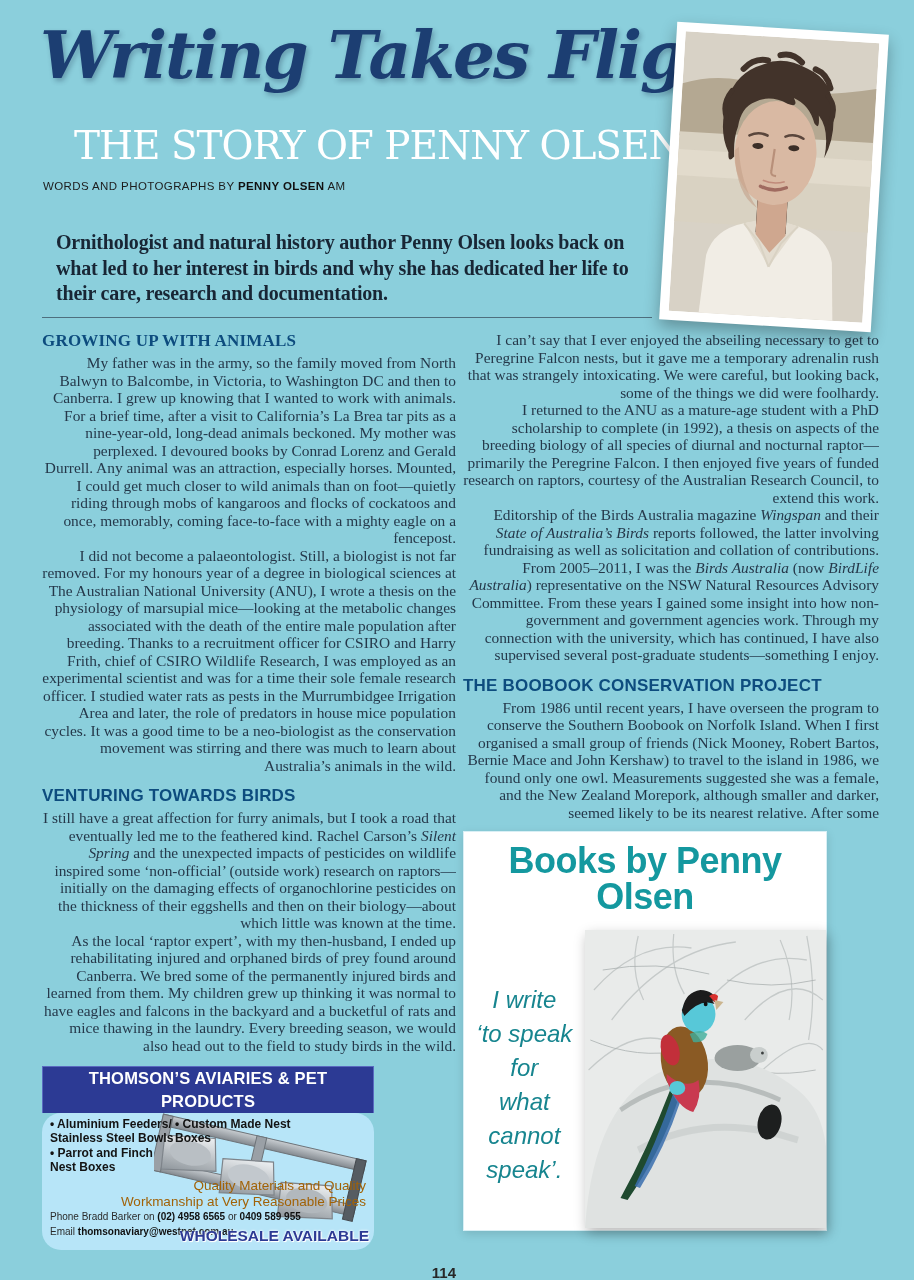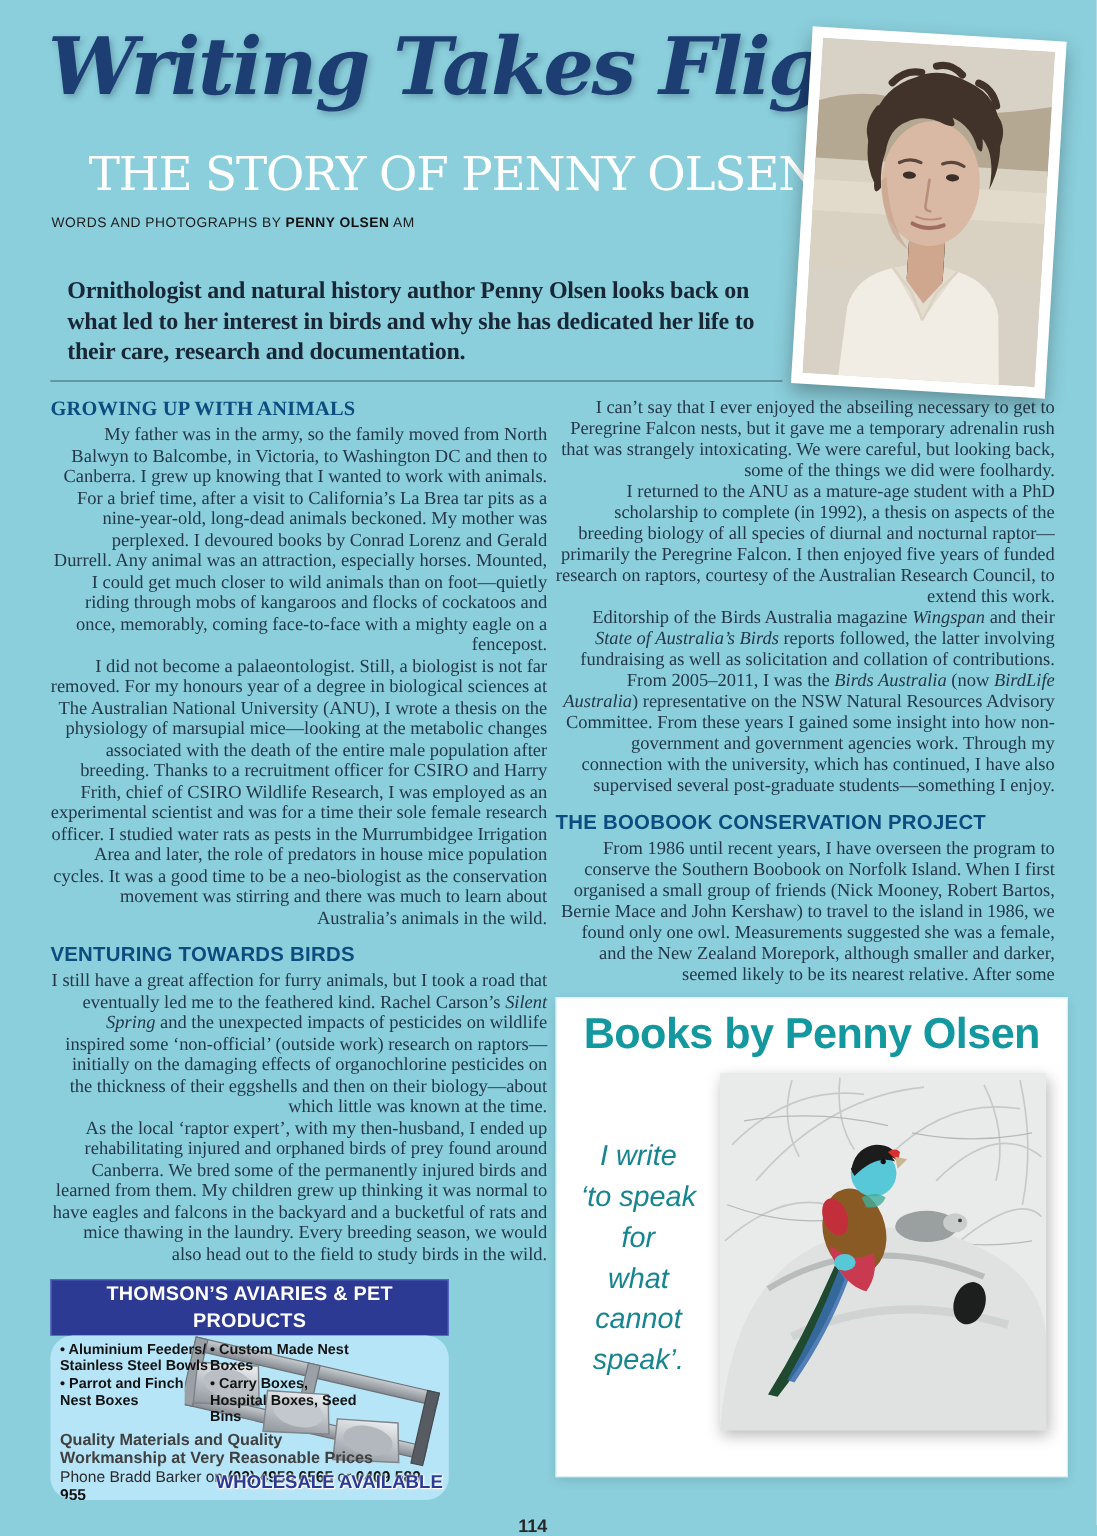--- a/index.html
+++ b/index.html
@@ -38,30 +38,30 @@
   .ad{margin-top:12px;width:332px;position:relative;font-family:"Liberation Sans",sans-serif;}
   .ad-bar{background:#2c3a94;color:#fff;text-align:center;
     font:bold 16.5px/23px "Liberation Sans",sans-serif;letter-spacing:.2px;
     border:1px solid #5a6ac0;border-bottom:none;}
   .ad-body{background:#b7e5f8;height:137px;position:relative;box-sizing:border-box;
     padding:5px 8px 4px;overflow:hidden;border-radius:19px;}
   .ad-img{position:absolute;right:-2px;top:0;width:222px;height:118px;}
   .ad-cols{display:flex;width:250px;position:relative;z-index:2;}
   .ad-col{width:125px;}
   .bullet{font:bold 12px/13.5px "Liberation Sans",sans-serif;color:#131313;margin-bottom:2px;}
-  .ad-red{position:relative;z-index:2;color:#404040;font-weight:bold;font-size:13.5px;line-height:15.5px;margin-top:2px;}
-  .ad-line{position:relative;z-index:2;font-size:13px;line-height:15px;color:#2b2b2b;}
+  .ad-red{position:relative;z-index:2;color:#a16207;font-weight:normal;font-size:13.5px;line-height:15.5px;margin-top:2px;text-align:right;}
+  .ad-line{position:relative;z-index:2;font-size:10px;line-height:15px;color:#2b2b2b;}
   .ad-line b{color:#101010;}
   .wholesale{position:absolute;right:5px;bottom:5px;z-index:3;color:#2c3a94;
     font:bold 15.5px "Liberation Sans",sans-serif;
     text-shadow:0 0 2px #fff,0 0 3px #fff,1px 1px 0 #fff;}
   .page-num{margin-top:14px;font:bold 15px "Liberation Sans",sans-serif;color:#272727;text-align:right;}
 
   
-  .books{margin-top:10px;width:427px;height:400px;background:#ffffff;box-sizing:border-box;
+  .books{margin-top:10px;width:364px;height:400px;background:#ffffff;box-sizing:border-box;
     border:1px solid #d8eff5;box-shadow:0 3px 9px rgba(0,0,0,.13);padding-top:11px;}
   .books-title{font:bold 36px/1 "Liberation Sans",sans-serif;color:#14989f;
     letter-spacing:-.5px;text-align:center;}
   .books-row{display:flex;margin-top:15px;}
   .books-quote{width:136px;margin-top:53px;font:italic 24px/34px "Liberation Sans",sans-serif;
     color:#17858f;text-align:center;white-space:pre-line;}
   .cover{position:relative;width:272px;height:298px;box-shadow:2px 5px 12px rgba(0,0,0,.28);}
   .cover svg{position:absolute;left:0;top:0;width:100%;height:100%;}
   .cover-text{position:absolute;left:0;right:0;top:158px;text-align:center;z-index:2;}
   .cov-t1{font:bold italic 23px/20px "DejaVu Serif",serif;color:#63942f;
@@ -155,21 +155,20 @@
             </g>
           </g>
         </svg>
         <div class="ad-cols">
           <div class="ad-col">
             <div class="bullet">• <span>Aluminium Feeders/ Stainless Steel Bowls</span></div>
             <div class="bullet">• <span>Parrot and Finch Nest Boxes</span></div>
           </div>
           <div class="ad-col">
             <div class="bullet">• <span>Custom Made Nest Boxes</span></div>
-            <div class="bullet">• <span>Carry Boxes, Hospital Boxes, Seed Bins</span></div>
           </div>
         </div>
         <div class="ad-red">Quality Materials and Quality</div>
         <div class="ad-red" style="margin-top:0;">Workmanship at Very Reasonable Prices</div>
         <div class="ad-line"><span>Phone Bradd Barker on </span><b>(02) 4958 6565</b><span> or </span><b>0409 589 955</b></div>
         <div class="ad-line"><span>Email </span><b>thomsonaviary@westnet.com.au</b></div>
 
         <div class="wholesale">WHOLESALE AVAILABLE</div>
       </div>
     </div>

